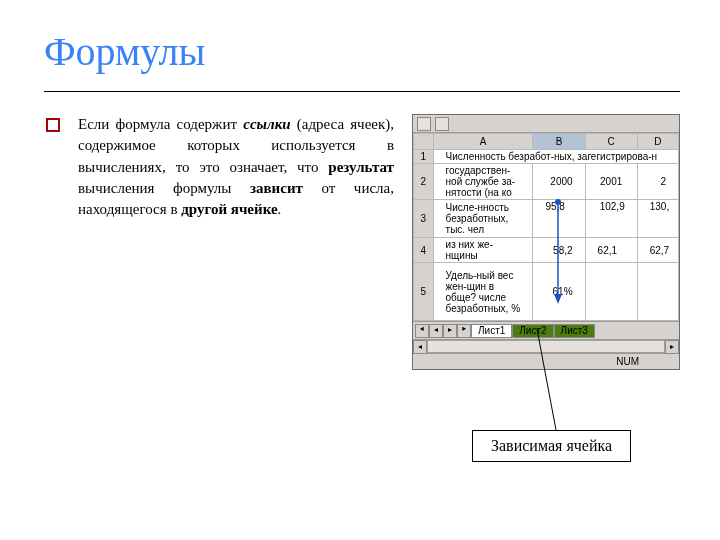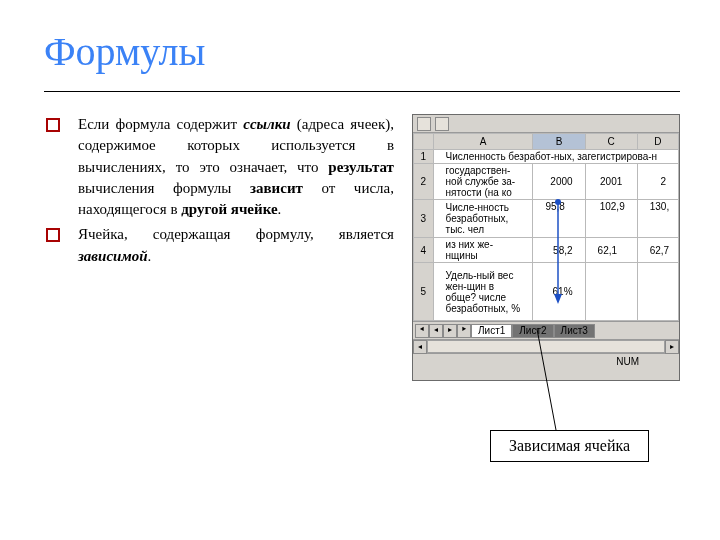--- a/index.html
+++ b/index.html
@@ -28,43 +28,40 @@
   table.ss th, table.ss td { border: 1px solid #b9b9b9; font-weight: normal; }
   table.ss th.colh { background: #d6d3ce; height: 16px; text-align: center; font-size: 10px; }
   table.ss th.colh.sel { background: #b4c2d6; }
   table.ss td.rowh { background: #d6d3ce; text-align: center; width: 18px; font-size: 10px; }
   table.ss td.cell { padding: 1px 12px; font-size: 10px; vertical-align: middle; }
   col.cA { width: 92px; } col.cB { width: 48px; } col.cC { width: 48px; } col.cD { width: 38px; }
   .arrow-canvas { position: absolute; left: 116px; top: 82px; pointer-events: none; }
   .sheet-tabs { display: flex; align-items: center; height: 18px; background: #d6d3ce; border-top: 1px solid #9a9a9a; padding-left: 2px; gap: 0; }
   .nav-btn { width: 14px; height: 14px; background: #d6d3ce; border: 1px solid #8a8a8a; display: flex; align-items: center; justify-content: center; font-size: 8px; }
   .tab { padding: 0 6px; background: #fff; border: 1px solid #8a8a8a; font-size: 10px; height: 14px; line-height: 12px; }
-  .tab.inact { background: #737373; }
+  .tab.inact { background: #4d7c0f; }
   .sb-h { height: 14px; background: #d6d3ce; border-top: 1px solid #9a9a9a; display: flex; }
   .sb-h .track { flex: 1; background: #e6e2db; border: 1px solid #a0a0a0; }
-  .status { height: 27px; background: #d6d3ce; border-top: 1px solid #9a9a9a; text-align: right; padding-right: 40px; font-size: 10px; line-height: 16px; }
+  .status { height: 16px; background: #d6d3ce; border-top: 1px solid #9a9a9a; text-align: right; padding-right: 40px; font-size: 10px; line-height: 16px; }
 
-  .callout-box { position: absolute; left: 490px; top: 430px; border: 1px solid #000; background: #fff; padding: 6px 18px; font-size: 16px; font-family: "Times New Roman", serif; }
+  .callout-box { position: absolute; left: 472px; top: 430px; border: 1px solid #000; background: #fff; padding: 6px 18px; font-size: 16px; font-family: "Times New Roman", serif; }
   svg.callout-line { position: absolute; left: 0; top: 0; width: 720px; height: 540px; pointer-events: none; }
 </style>
 </head>
 <body>
 
 <div class="slide">
   <div class="title">Формулы</div>
   <div class="hr"></div>
 
   <div class="body-row">
     <div class="text-col">
       <ul class="bullets">
         <li>
           <span>Если формула содержит </span><span class="bi">ссылки</span><span> (адреса ячеек), содержимое которых используется в вычислениях, то это означает, что </span><span class="b">результат</span><span> вычисления формулы </span><span class="b">зависит</span><span> от числа, находящегося в </span><span class="b">другой ячейке</span><span>.</span>
-        </li>
-        <li>
-          <span>Ячейка, содержащая формулу, является </span><span class="bi">зависимой</span><span>.</span>
         </li>
       </ul>
     </div>
 
     <div class="img-col">
       <div class="sheet-wrap">
         <div class="tb">
           <div class="tb-ic"></div>
           <div class="tb-ic"></div>
         </div>

